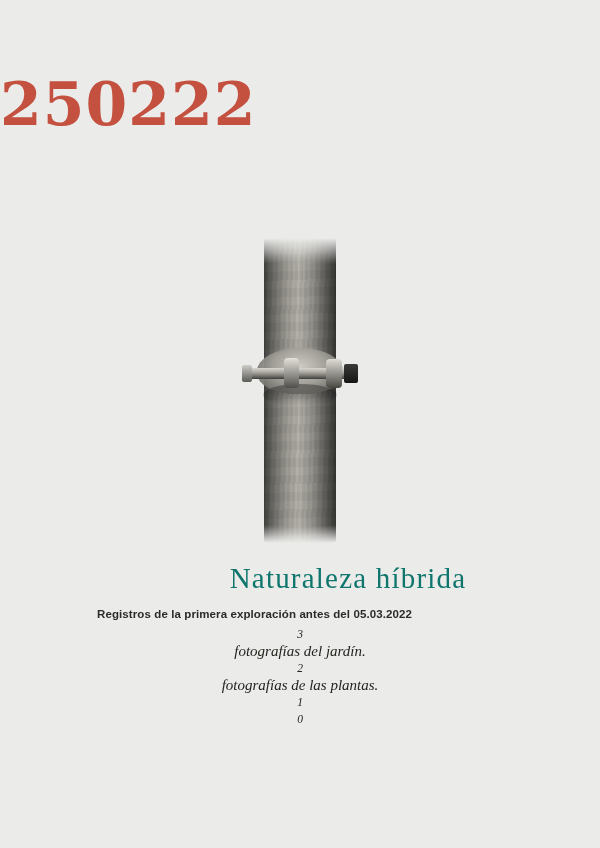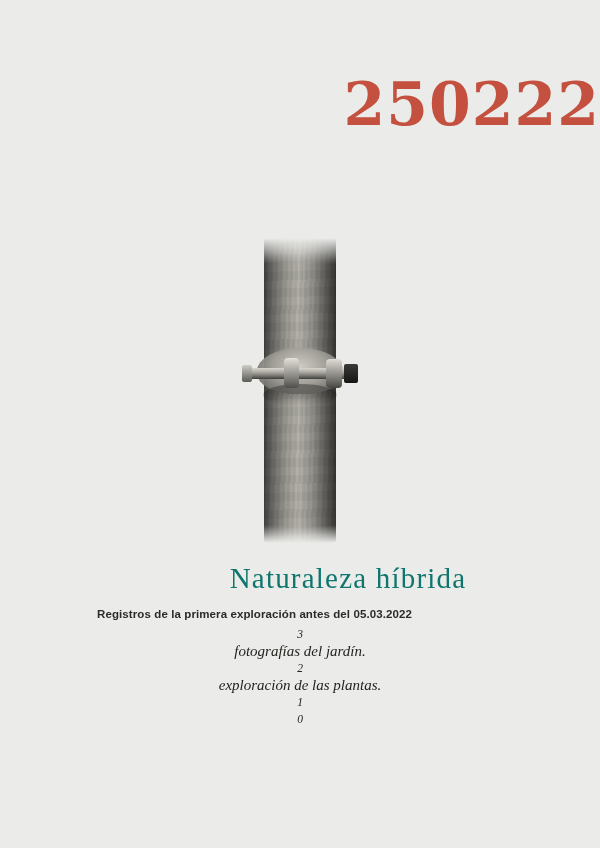--- a/index.html
+++ b/index.html
@@ -23,21 +23,21 @@
     height: 848px;
     background: #ebebe9;
   }
 
   
   .headline {
     position: absolute;
     top: 74px;
     left: 0;
     width: 600px;
-    text-align: right;
+    text-align: left;
     font-family: "DejaVu Serif", serif;
     font-weight: 700;
     font-size: 60px;
     letter-spacing: 1px;
     color: #c4503f;
     line-height: 1;
   }
 
   
   .image-wrap {
@@ -238,21 +238,21 @@
 
   <div class="subtitle">Registros de la primera exploración antes del 05.03.2022</div>
 
   <div class="list">
     <div>
       <div class="list-num">3</div>
       <div class="list-text">fotografías del jardín.</div>
     </div>
     <div>
       <div class="list-num">2</div>
-      <div class="list-text">exploración de las plantas.</div>
+      <div class="list-text">fotografías de las plantas.</div>
     </div>
     <div>
       <div class="list-num">1</div>
     </div>
     <div>
       <div class="list-num">0</div>
     </div>
   </div>
 
 </div>

